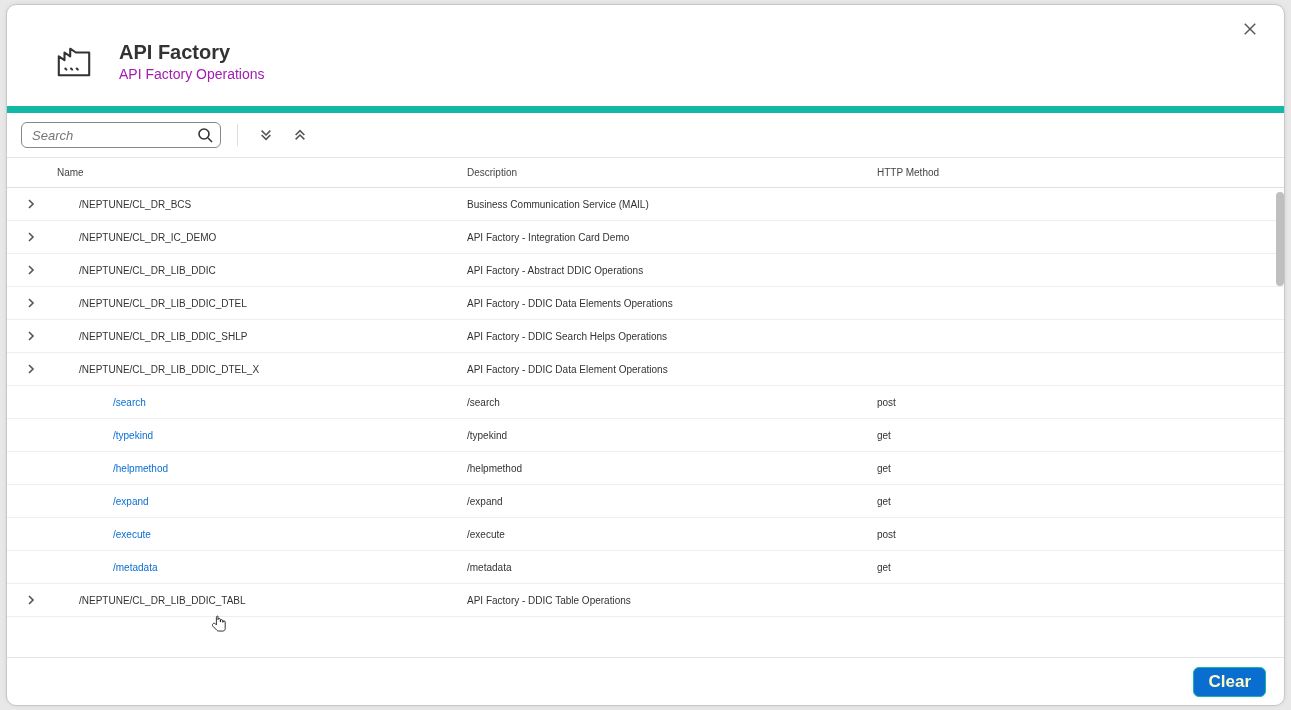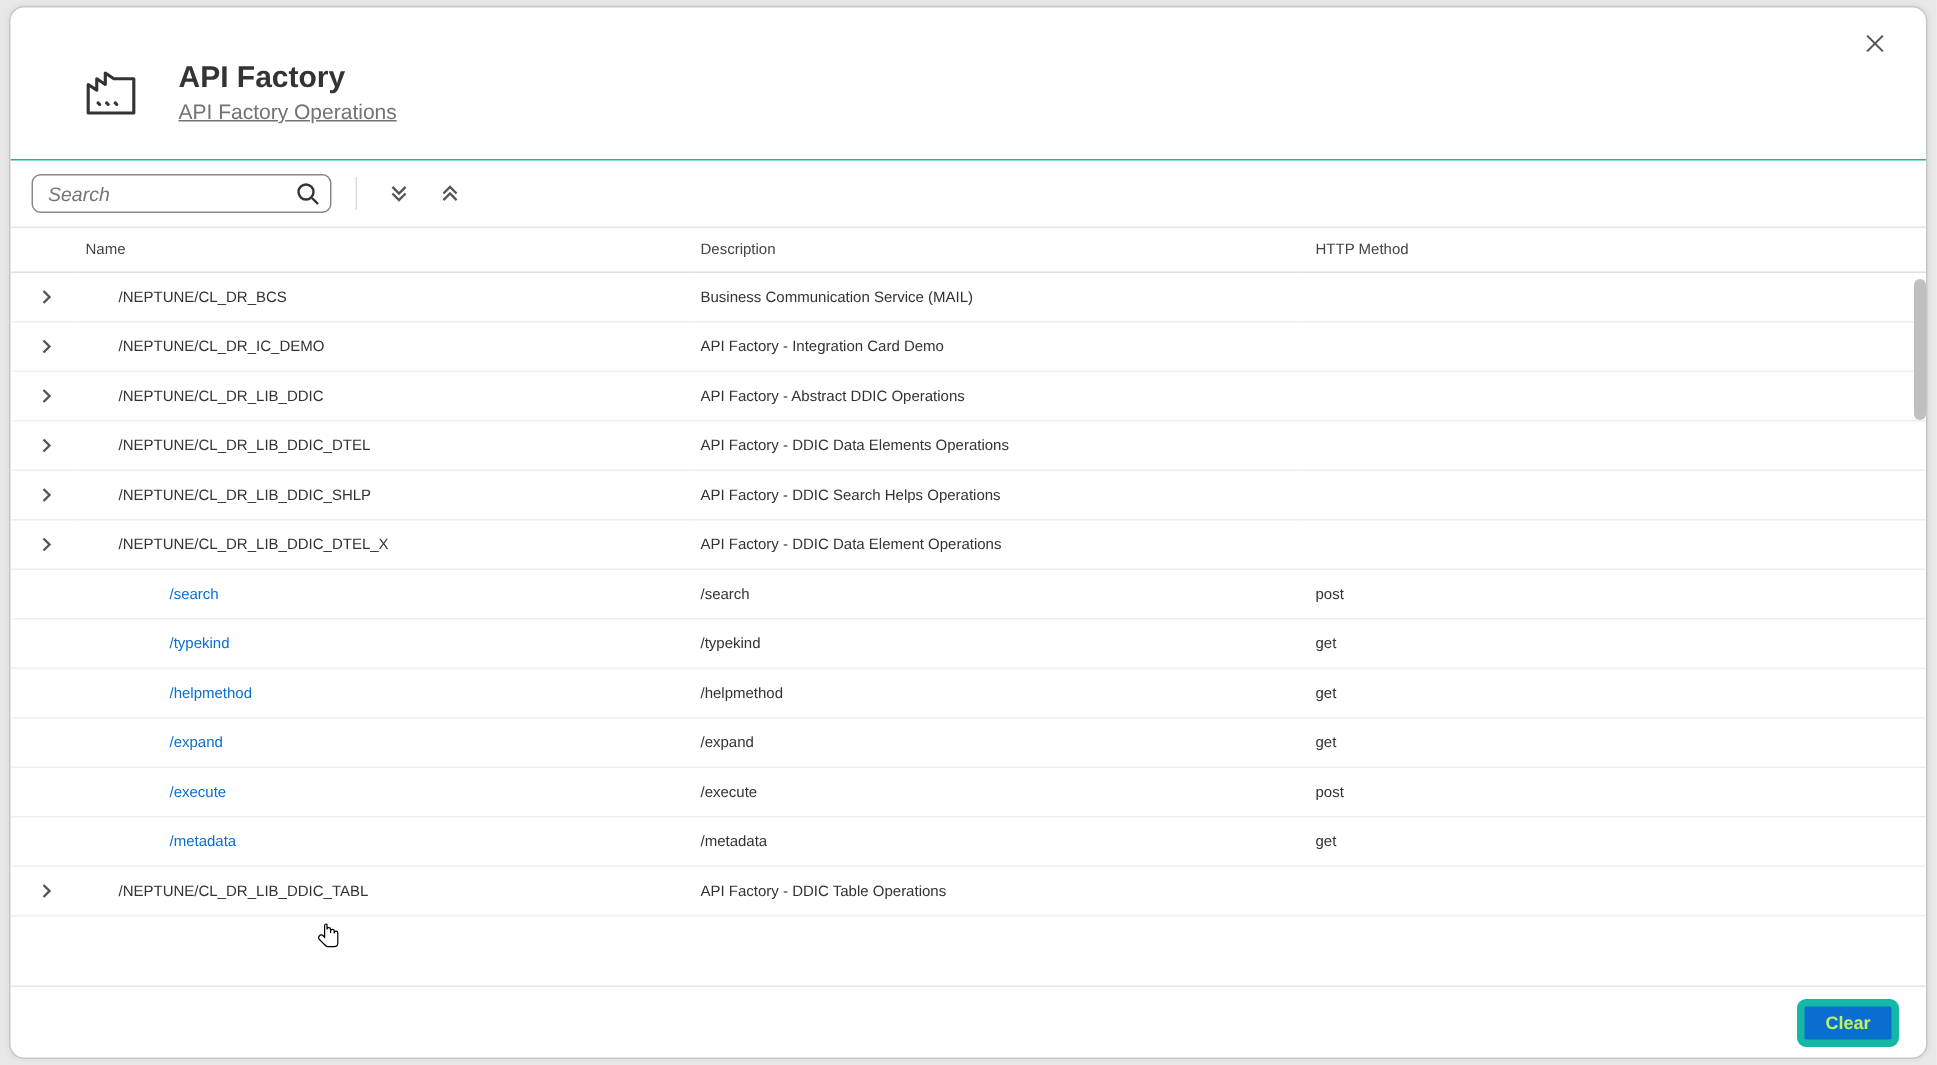--- a/index.html
+++ b/index.html
@@ -33,31 +33,31 @@
     cursor: pointer;
     color: #555;
     font-size: 18px;
     text-align: center;
     line-height: 18px;
   }
   .header {
     padding: 36px 26px 24px 48px;
     display: flex;
     align-items: center;
-    border-bottom: 1px solid #14b8a6;
+    border-bottom: 7px solid #14b8a6;
   }
   .header-icon {
     width: 38px;
     height: 38px;
     margin-right: 26px;
     color: #333;
   }
   .header-titles { display: flex; flex-direction: column; }
   .header-title { font-size: 20px; font-weight: 700; color: #333; }
-  .header-sub   { font-size: 14px; color: #737373; margin-top: 2px; text-decoration: underline; }
+  .header-sub   { font-size: 14px; color: #a21caf; margin-top: 2px; }
 
   .toolbar {
     display: flex;
     align-items: center;
     padding: 9px 14px;
     border-bottom: 1px solid #e5e5e5;
     gap: 10px;
   }
   .search-wrap {
     position: relative;
@@ -151,23 +151,23 @@
   .footer {
     flex: 0 0 48px;
     border-top: 1px solid #e5e5e5;
     display: flex;
     align-items: center;
     justify-content: flex-end;
     padding: 0 18px;
   }
   .clear-btn {
     background: #0a6ed1;
-    border: 5px solid #14b8a6;
-    color: #bef264;
-    font-size: 12px;
+    border: 1px solid #14b8a6;
+    color: #fef9c3;
+    font-size: 17px;
     padding: 4px 14px;
     border-radius: 6px;
     cursor: pointer;
     font-weight: 600;
   }
 
   .cursor-pointer {
     position: absolute;
     left: 212px;
     top: 614px;

